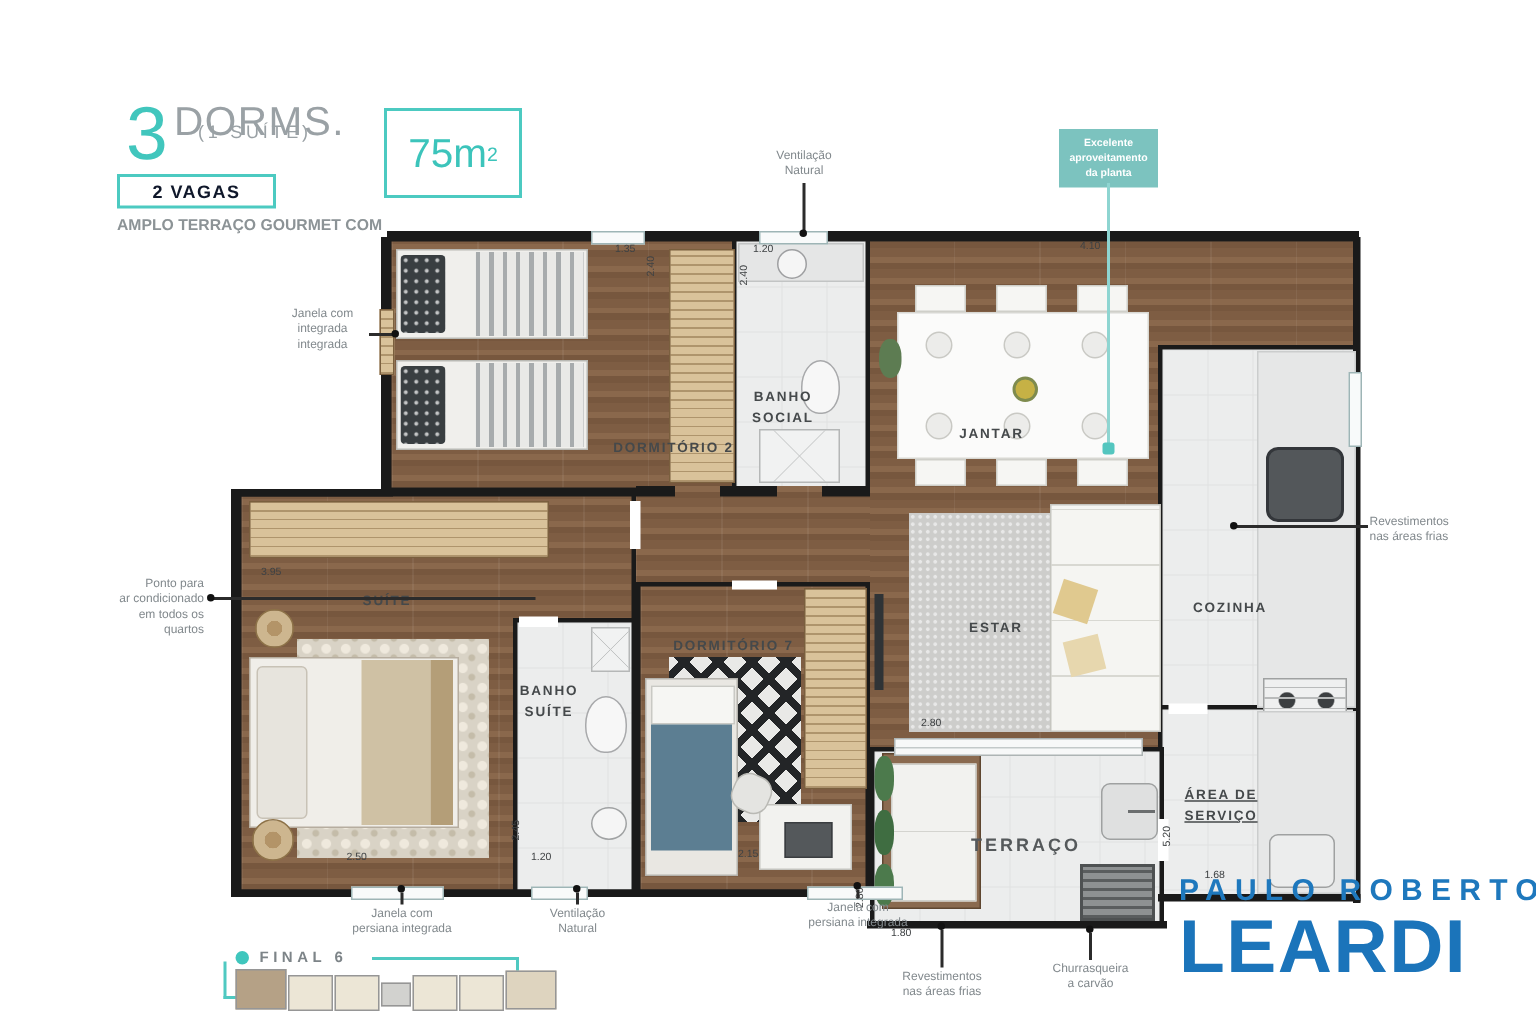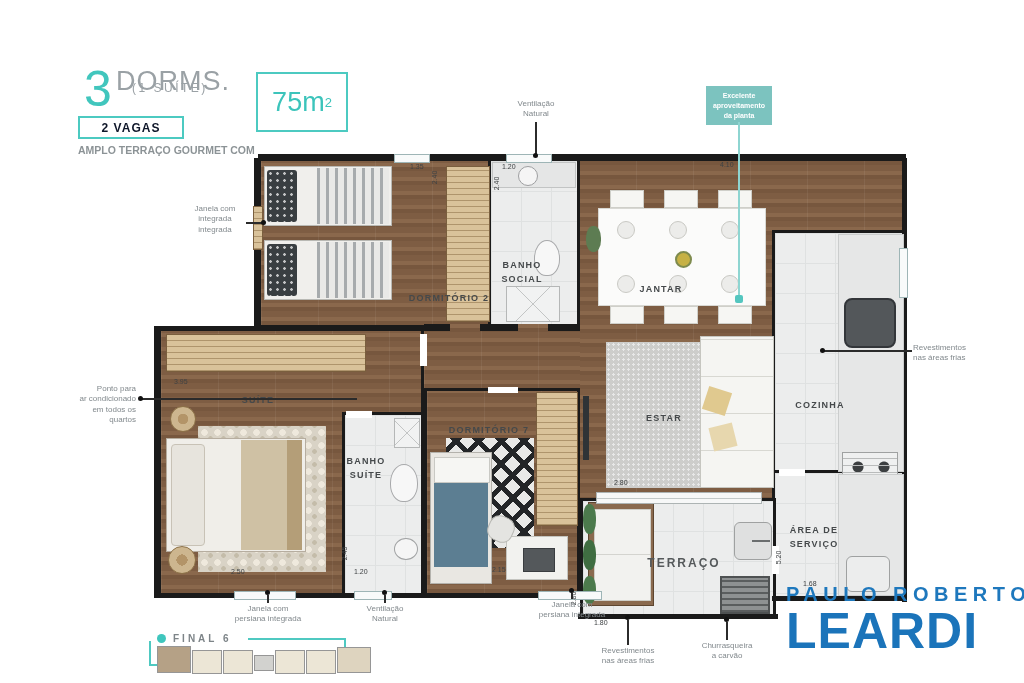--- a/index.html
+++ b/index.html
@@ -180,21 +180,21 @@
   </div>
   <div class="room-label" style="left:661px;top:290px;">JANTAR</div>
   <div class="room-label" style="left:820px;top:406px;">COZINHA</div>
   <div class="room-label" style="left:664px;top:419px;">ESTAR</div>
   <div class="room-label" style="left:258px;top:401px;">SUÍTE</div>
   <div class="room-label" style="left:366px;top:468px;">
     <div>BANHO</div>
     <div>SUÍTE</div>
   </div>
   <div class="room-label" style="left:489px;top:431px;">DORMITÓRIO 7</div>
-  <div class="room-label" style="left:814px;top:537px;">
+  <div class="room-label" style="left:814px;top:537px;text-decoration:underline;">
     <div>ÁREA DE</div>
     <div>SERVIÇO</div>
   </div>
   <div class="room-label" style="left:684px;top:563px;font-size:12px;letter-spacing:2px;color:#55595b;">TERRAÇO</div>
 
   <div class="dim" style="left:410px;top:163px;">1.35</div>
   <div class="dim v" style="left:428px;top:174px;">2.40</div>
   <div class="dim" style="left:502px;top:163px;">1.20</div>
   <div class="dim v" style="left:490px;top:180px;">2.40</div>
   <div class="dim" style="left:720px;top:161px;">4.10</div>

